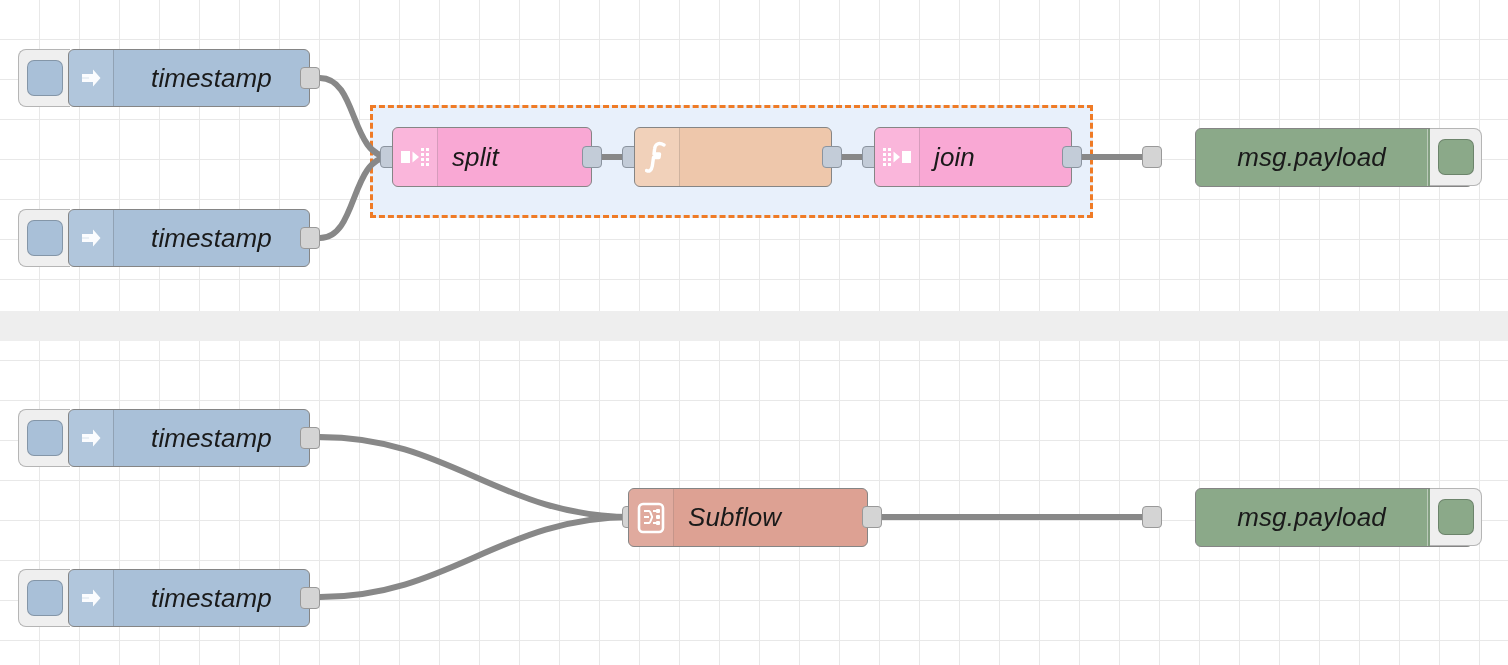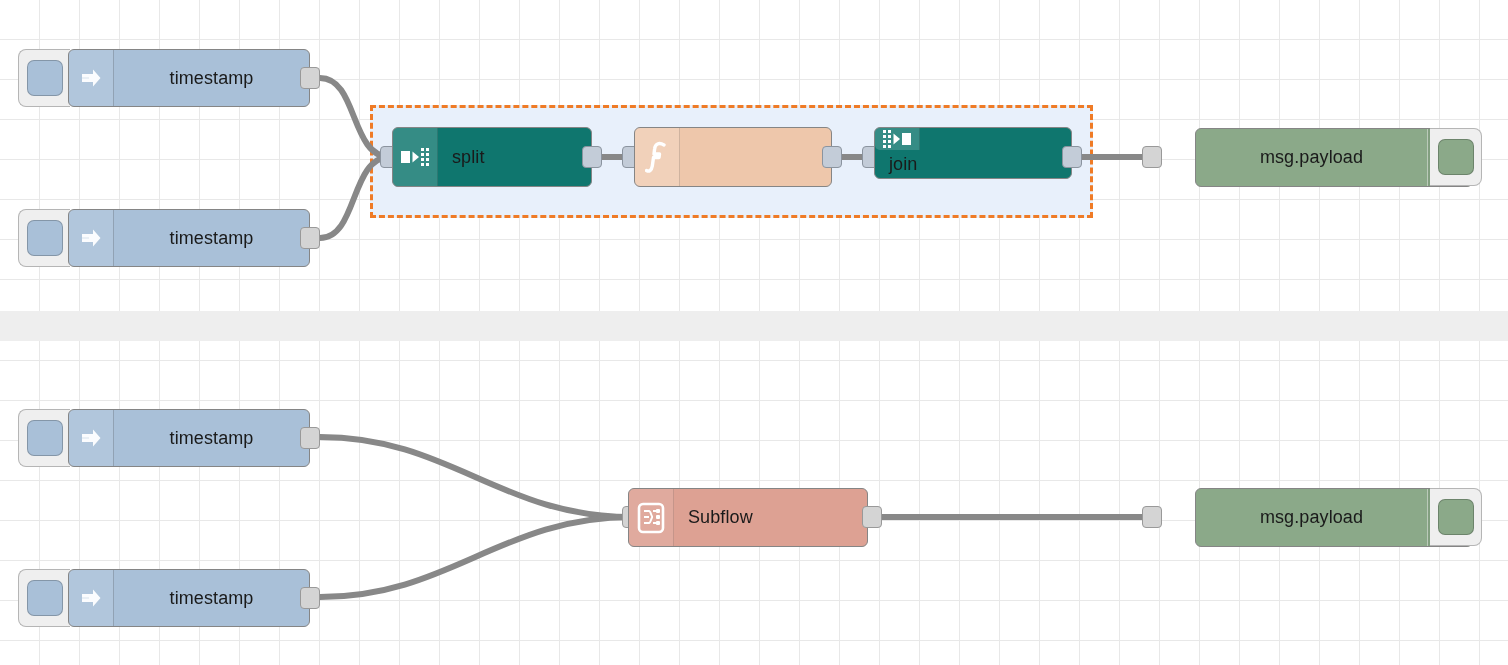--- a/index.html
+++ b/index.html
@@ -82,33 +82,34 @@
     justify-content: center;
     border-right: 1px solid rgba(0,0,0,0.14);
     border-radius: 5px 0 0 5px;
     background: rgba(0,0,0,0.05);
   }
   .node-label-cell {
     flex: 1 1 auto;
     display: flex;
     align-items: center;
     padding: 0 14px;
-    font-size: 18px;
+    font-size: 26px;
     color: #1a1a1a;
     white-space: nowrap;
     letter-spacing: 0.1px;
+    font-style: italic;
   }
   .node-label-cell.center { justify-content: center; }
   .node-label-cell.left   { justify-content: flex-start; }
 
   
   .n-inject  { background: #a9c0d8; }
   .n-inject  .node-icon-cell { background: rgba(255,255,255,0.10); border-right-color: rgba(0,0,0,0.18); }
   .n-split,
-  .n-join    { background: #0f766e; }
+  .n-join    { background: #f9a8d4; }
   .n-split .node-icon-cell,
   .n-join  .node-icon-cell   { background: rgba(255,255,255,0.16); }
   .n-function{ background: #eec7ab; }
   .n-function .node-icon-cell{ background: rgba(255,255,255,0.18); }
   .n-subflow { background: #dda193; }
   .n-subflow .node-icon-cell { background: rgba(255,255,255,0.10); border-right: 1px solid rgba(0,0,0,0.12); }
   .n-debug   { background: #8ba989; margin-left: 41px; }
   .n-debug   .node-icon-cell { background: rgba(0,0,0,0.06); border-right: none; border-left: 1px solid rgba(255,255,255,0.45); border-radius: 0 5px 5px 0; }
 
   
@@ -232,21 +233,21 @@
       <svg class="icon-svg" width="24" height="32" viewBox="0 0 24 32">
         <path d="M19 4 C14 1 10 3 9.6 8 L9 13 H14.5 L14 16.5 H8.5 L7.3 25
                  C6.6 29.5 4 31 1.5 29.5" stroke="#ffffff" stroke-width="3.4" fill="none" stroke-linecap="round" stroke-linejoin="round"></path>
       </svg>
     </div>
     <div class="node-label-cell center"></div>
   </div>
   <div class="port dark" style="left:822px; top:146px;"></div>
 
   <div class="port dark" style="left:862px; top:146px;"></div>
-  <div class="node n-join" style="left:874px; top:127px; width:198px; height:52px;flex-direction:column;">
+  <div class="node n-join" style="left:874px; top:127px; width:198px; height:60px;">
     <div class="node-icon-cell">
       <svg class="icon-svg" width="30" height="22" viewBox="0 0 30 22">
         <g fill="#ffffff">
           <rect x="1" y="2" width="3" height="3"></rect>
             <rect x="6" y="2" width="3" height="3"></rect>
           <rect x="1" y="7" width="3" height="3"></rect>
             <rect x="6" y="7" width="3" height="3"></rect>
           <rect x="1" y="12" width="3" height="3"></rect>
             <rect x="6" y="12" width="3" height="3"></rect>
           <rect x="1" y="17" width="3" height="3"></rect>

